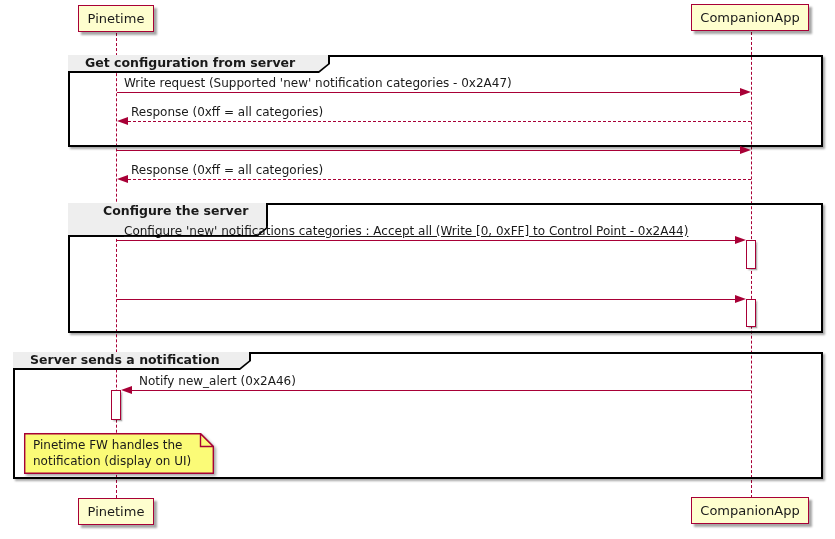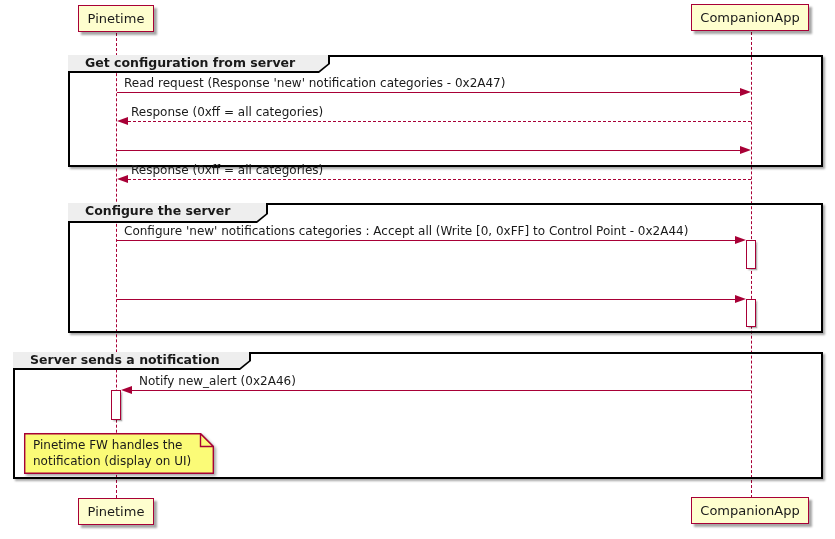--- a/index.html
+++ b/index.html
@@ -48,48 +48,48 @@
 <body>
 
 <div class="canvas">
 
   <div class="lifeline" style="left:116px;top:33px;height:465px;"></div>
   <div class="lifeline" style="left:751px;top:32px;height:466px;"></div>
 
   <div class="participant" style="left:78px;top:5px;width:76px;height:27px;">Pinetime</div>
   <div class="participant" style="left:691px;top:4px;width:118px;height:27px;">CompanionApp</div>
 
-  <div class="frame" style="left:68px;top:55px;width:755px;height:112px;">
+  <div class="frame" style="left:68px;top:55px;width:755px;height:92px;">
     <div class="frame-header" style="width:262px;height:18px;">
       <div class="frame-header-inner">Get configuration from server</div>
     </div>
   </div>
 
-  <div class="msg-label" style="left:124px;top:76px;">Read request (Response 'new' notification categories - 0x2A47)</div>
+  <div class="msg-label" style="left:124px;top:76px;">Write request (Supported 'new' notification categories - 0x2A47)</div>
   <div class="msg-line solid" style="left:117px;top:92px;width:624px;"></div>
   <div class="arrowhead right" style="left:740px;top:88px;"></div>
 
   <div class="msg-label" style="left:131px;top:105px;">Response (0xff = all categories)</div>
   <div class="msg-line dashed" style="left:128px;top:121px;width:623px;"></div>
   <div class="arrowhead left" style="left:117px;top:117px;"></div>
 
   <div class="msg-line solid" style="left:117px;top:150px;width:624px;"></div>
   <div class="arrowhead right" style="left:740px;top:146px;"></div>
 
   <div class="msg-label" style="left:131px;top:163px;">Response (0xff = all categories)</div>
   <div class="msg-line dashed" style="left:128px;top:179px;width:623px;"></div>
   <div class="arrowhead left" style="left:117px;top:175px;"></div>
 
   <div class="frame" style="left:68px;top:203px;width:755px;height:130px;">
-    <div class="frame-header" style="width:200px;height:20px;">
+    <div class="frame-header" style="width:200px;height:34px;text-align:center;">
       <div class="frame-header-inner">Configure the server</div>
     </div>
   </div>
 
-  <div class="msg-label" style="left:124px;top:224px;">Configure 'new' notifications categories : Accept all (Write [0, 0xFF] to Control Point - 0x2A44)</div>
+  <div class="msg-label" style="left:124px;top:224px;text-decoration:underline;">Configure 'new' notifications categories : Accept all (Write [0, 0xFF] to Control Point - 0x2A44)</div>
   <div class="msg-line solid" style="left:117px;top:240px;width:619px;"></div>
   <div class="arrowhead right" style="left:735px;top:236px;"></div>
   <div class="activation" style="left:746px;top:240px;width:10px;height:29px;"></div>
 
   <div class="msg-line solid" style="left:117px;top:299px;width:619px;"></div>
   <div class="arrowhead right" style="left:735px;top:295px;"></div>
   <div class="activation" style="left:746px;top:299px;width:10px;height:28px;"></div>
 
   <div class="frame" style="left:13px;top:352px;width:810px;height:127px;">
     <div class="frame-header" style="width:238px;height:18px;">

